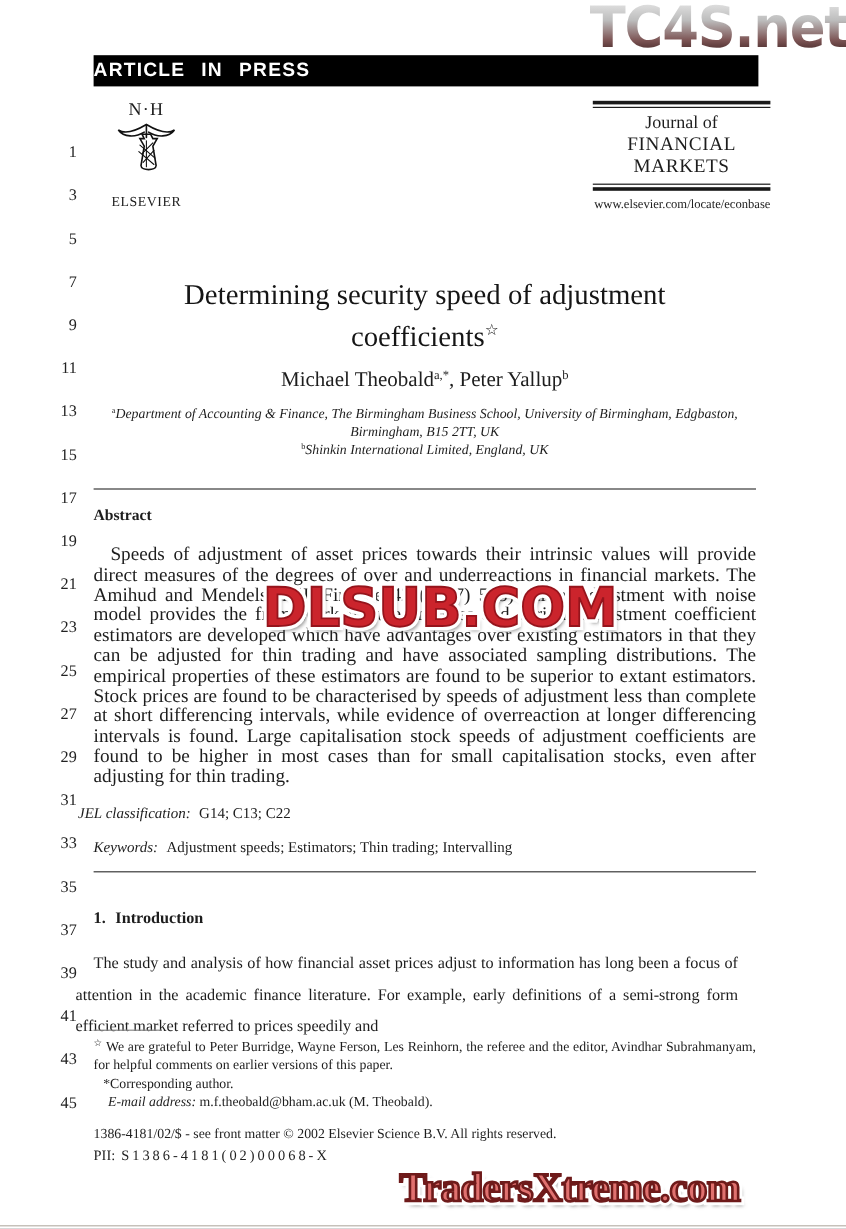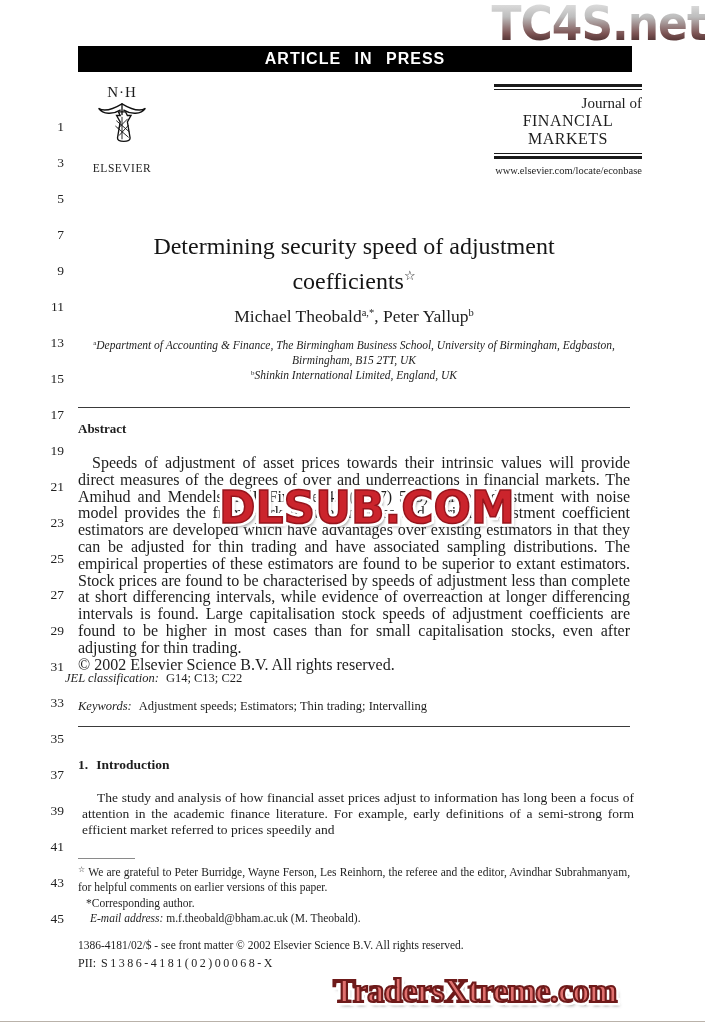--- a/index.html
+++ b/index.html
@@ -5,40 +5,40 @@
   html,body{margin:0;padding:0;background:#9a9a9a;}
   .page{
     position:relative; width:705px; height:1024px; background:#ffffff;
     margin:0 auto; overflow:hidden;
     font-family:"Liberation Serif", serif; color:#1d1d1d;
   }
   .abs{position:absolute;}
 
   
   .banner{left:78px; top:46px; width:554px; height:26px; background:#000;
-    display:flex; align-items:center; justify-content:center;}
+    display:flex; align-items:center; justify-content:flex-start;}
   .banner span{color:#fff; font-family:"Liberation Sans", sans-serif;
     font-weight:bold; font-size:16px; letter-spacing:1px; word-spacing:8px;}
 
   
   .logo{left:80px; top:84px; width:84px; text-align:center;}
   .logo .nh{font-size:15px; letter-spacing:1px;}
   .logo .elsevier{font-size:11.5px; letter-spacing:.5px; margin-top:1px;}
 
   
   .jline{left:150px; top:149px; width:370px; text-align:center; font-size:12.5px;}
   .jline .blk{font-family:"DejaVu Sans", sans-serif; font-size:11px; letter-spacing:.5px;}
 
   
   .masthead{left:494px; top:84px; width:148px; text-align:center;}
   .m-thick{border-top:3px solid #1a1a1a;}
   .m-thin{border-top:1px solid #1a1a1a; margin-top:2px;}
   .m-thin2{border-top:1px solid #1a1a1a; margin-top:5px;}
   .m-thick2{border-top:3px solid #1a1a1a; margin-top:2px;}
-  .masthead .l1{font-size:15px; margin-top:5px;text-align:right;}
+  .masthead .l1{font-size:15px; margin-top:5px;}
   .masthead .l2,.masthead .l3{font-size:16px; letter-spacing:.5px;}
   .website{left:452px; top:165px; width:190px; text-align:right; font-size:10.5px; color:#222;}
 
   
   .lncol{left:36px; top:120px; width:28px; display:flex; flex-direction:column;}
   .lncol .ln{height:36px; font-size:13.5px; text-align:right; line-height:14px; color:#222;}
 
   
   .title{left:78px; top:231px; width:552px; text-align:center;
     font-size:24px; line-height:30px; color:#151515;}
@@ -63,21 +63,21 @@
   .abstract-b p{margin:0; text-indent:14px;}
   .abstract-b .copy{margin:0; text-indent:0;}
   .jel{left:65px; top:671px; width:552px; font-size:12.5px;}
   .kw{left:78px; top:699px; width:552px; font-size:12.5px;}
   .lbl-it{font-style:italic;}
   .lbl-val{margin-left:7px;}
 
   
   .sec-h{left:78px; top:757px; font-weight:bold; font-size:13.5px;}
   .sec-h .num{margin-right:8px;}
-  .intro{left:82px; top:790px; width:552px; font-size:13.5px; line-height:16px;
+  .intro{left:63px; top:790px; width:552px; font-size:13.5px; line-height:26px;
     text-align:justify;}
   .intro p{margin:0; text-indent:15px;}
 
   
   .fnotes{left:78px; top:862px; width:552px; font-size:11.5px; line-height:15.4px;}
   .fnotes p{margin:0;}
   .fnotes .thanks{text-align:justify;}
   .fnotes .thanks .star{font-family:"DejaVu Sans", sans-serif; font-size:8px; vertical-align:4px;}
   .fnotes .corr{text-indent:8px;}
   .fnotes .mail{text-indent:12px;}
@@ -178,21 +178,20 @@
 
   <div class="abs affil">
     <div><span class="sup">a</span><span>Department of Accounting &amp; Finance, The Birmingham Business School, University of Birmingham, Edgbaston, Birmingham, B15 2TT, UK</span></div>
     <div><span class="sup">b</span><span>Shinkin International Limited, England, UK</span></div>
   </div>
 
   <div class="abs rule rule-abstract"></div>
   <div class="abs abstract-h">Abstract</div>
   <div class="abs abstract-b">
     <p>Speeds of adjustment of asset prices towards their intrinsic values will provide direct measures of the degrees of over and underreactions in financial markets. The Amihud and Mendelson (J. Finance 42 (1987) 533) partial adjustment with noise model provides the framework for the analyses and various adjustment coefficient estimators are developed which have advantages over existing estimators in that they can be adjusted for thin trading and have associated sampling distributions. The empirical properties of these estimators are found to be superior to extant estimators. Stock prices are found to be characterised by speeds of adjustment less than complete at short differencing intervals, while evidence of overreaction at longer differencing intervals is found. Large capitalisation stock speeds of adjustment coefficients are found to be higher in most cases than for small capitalisation stocks, even after adjusting for thin trading.</p>
-    <p class="copy">© 2002 Elsevier Science B.V. All rights reserved.</p>
   </div>
 
   <div class="abs wm wm-stack wm-mid">
     <span class="back">DLSUB.COM</span>
     <span class="front">DLSUB.COM</span>
   </div>
 
   <div class="abs jel">
     <span class="lbl-it">JEL classification:</span><span class="lbl-val">G14; C13; C22</span>
   </div>

